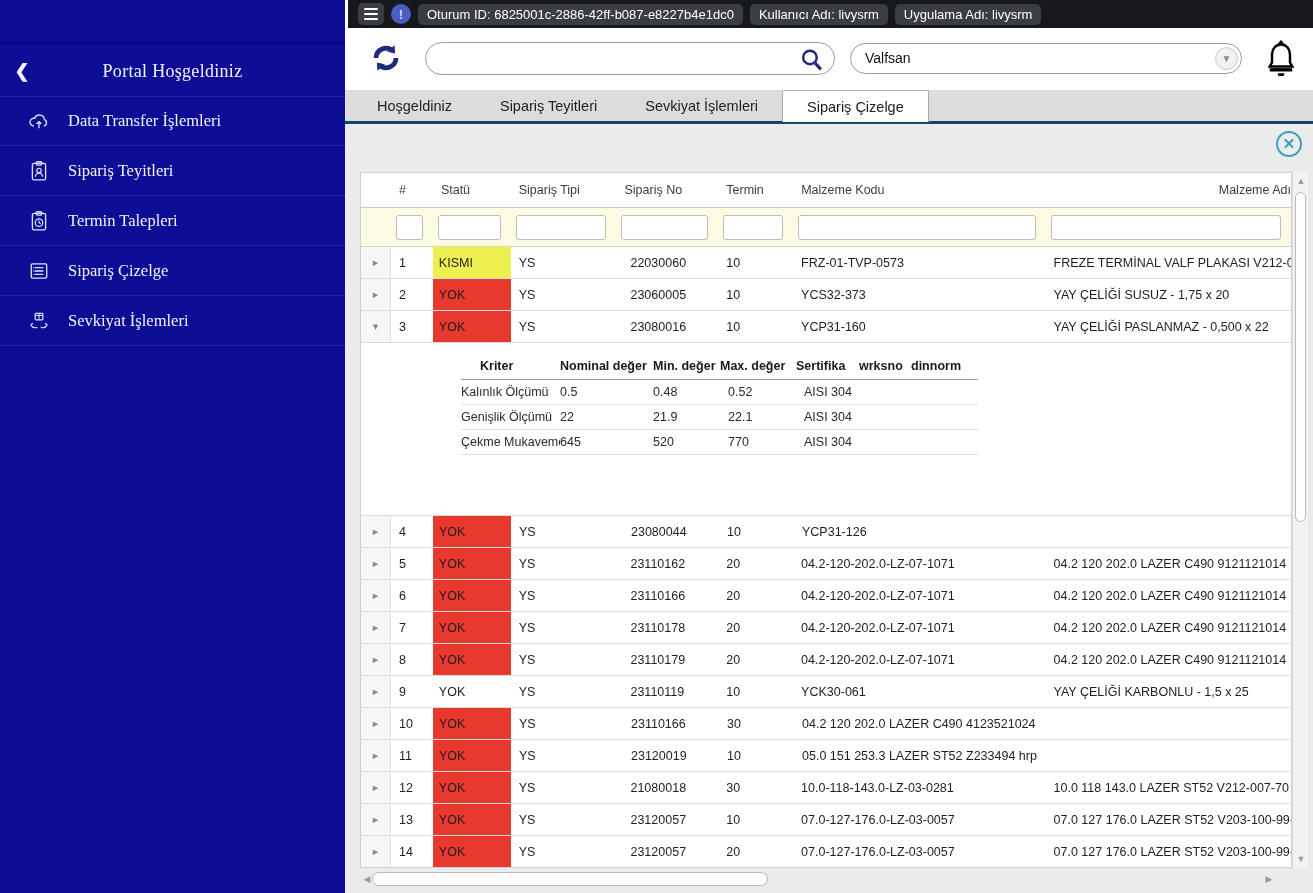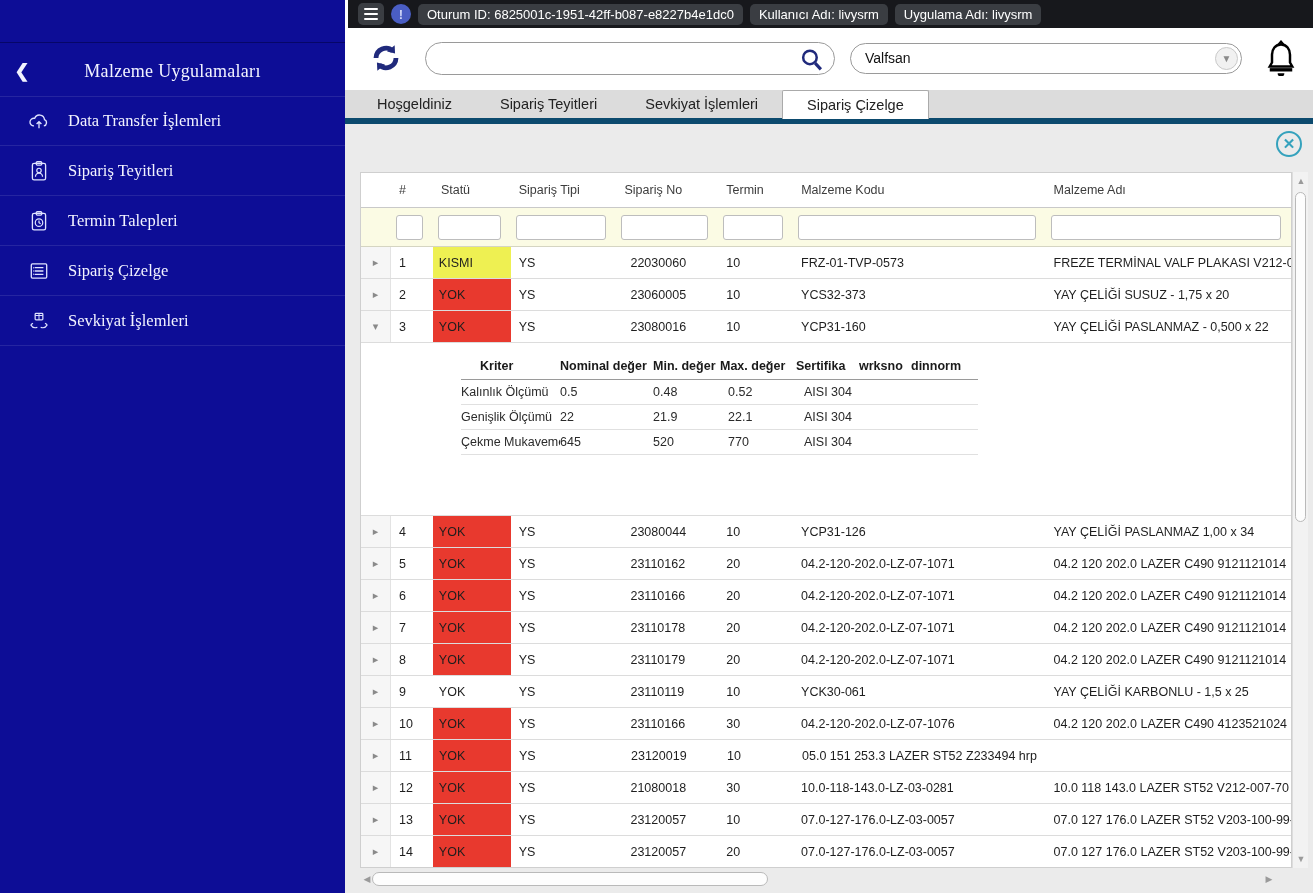--- a/index.html
+++ b/index.html
@@ -43,21 +43,21 @@
   .dd-wrap { position:absolute; left:505px; top:15px; width:392px; height:31px;
     border:1px solid #9a9a9a; border-radius:16px; background:#fff; cursor:pointer; }
   .dd-wrap .dd-text { position:absolute; left:14px; top:6px; font-size:14px; color:#111; }
   .dd-cap { position:absolute; right:3px; top:3px; width:23px; height:23px; border-radius:50%;
     background:#f1f1f1; border:1px solid #c9c9c9; color:#8a8a8a; font-size:10px;
     display:flex; align-items:center; justify-content:center; }
   .bell { position:absolute; left:920px; top:12px; width:32px; height:36px; cursor:pointer; }
 
   
   .tabbar { position:absolute; left:345px; top:90px; width:968px; height:34px; background:#dcdcdc;
-    border-bottom:6px solid #0c4a6e; display:flex; align-items:stretch; padding-left:8px; }
+    border-bottom:3px solid #0c4a6e; display:flex; align-items:stretch; padding-left:8px; }
   .tab { display:flex; align-items:center; padding:0 24px; font-size:14.5px; color:#222;
     cursor:pointer; position:relative; }
   .tab.active { background:#fff; border:1px solid #aaa; border-bottom:none; margin-bottom:-1px;
     border-radius:2px 2px 0 0; }
 
   
   .content { position:absolute; left:345px; top:124px; width:968px; height:769px; background:#ebebeb; }
   .panel-head { position:absolute; left:8px; top:8px; height:32px; display:flex; align-items:center; }
   .panel-title { font-size:14.5px; color:#1c1c1c; }
   .panel-mag { width:26px; height:26px; margin-left:26px; cursor:pointer; }
@@ -107,21 +107,21 @@
   .h-thumb { position:absolute; left:12px; top:2px; width:396px; height:14px; background:#fdfdfd;
     border:1px solid #b9b9b9; border-radius:7px; cursor:grab; }
 </style>
 </head>
 <body>
 
 <div class="sidebar">
   <div class="sb-topline"></div>
   <div class="sb-header">
     <div class="sb-back">❮</div>
-    <div class="sb-title">Malzeme Uygulamaları</div>
+    <div class="sb-title">Portal Hoşgeldiniz</div>
   </div>
   <div class="sb-items" id="sb-items">
       <div class="sb-item">
         <span class="sb-ico"><svg viewBox="0 0 20 20" width="22" height="22">
             <path d="M5.5 14.5a3.5 3.5 0 1 1 .6-6.9 4.6 4.6 0 0 1 8.9 1.2 3 3 0 0 1-.6 5.7" fill="none" stroke="#dfe3ff" stroke-width="1.2"></path>
             <path d="M10 16.5V10.8 M7.8 12.8 10 10.6l2.2 2.2" fill="none" stroke="#dfe3ff" stroke-width="1.2"></path>
           </svg></span>
         <span class="sb-label">Data Transfer İşlemleri</span>
       </div>
       <div class="sb-item">
@@ -162,21 +162,21 @@
     </div>
 </div>
 
 <div class="topbar">
   <div class="burger">
       <i></i>
       <i></i>
       <i></i>
     </div>
   <div class="info-dot">!</div>
-  <div class="pill">Oturum ID: 6825001c-1951-42ff-b087-e8227b4e1dc0</div>
+  <div class="pill">Oturum ID: 6825001c-2886-42ff-b087-e8227b4e1dc0</div>
   <div class="pill">Kullanıcı Adı: livysrm</div>
   <div class="pill">Uygulama Adı: livysrm</div>
 </div>
 
 <div class="hdr">
   <div class="refresh-btn">
     <svg viewBox="0 0 24 24" width="32" height="34">
       <path d="M4.5 12a7.5 7.5 0 0 1 12.6-5.3" fill="none" stroke="#202a7c" stroke-width="3.6"></path>
       <path d="M18.5 2.5 L18.8 8.6 L12.8 7.2 Z" fill="#202a7c"></path>
       <path d="M19.5 12a7.5 7.5 0 0 1-12.6 5.3" fill="none" stroke="#202a7c" stroke-width="3.6"></path>
@@ -218,21 +218,21 @@
 
   <div class="grid">
     <div class="g-head" id="g-head">
         <div class="hc" style="width: 30px;"></div>
         <div class="hc" style="width: 42px;">#</div>
         <div class="hc" style="width: 78px;">Statü</div>
         <div class="hc" style="width: 106px;">Sipariş Tipi</div>
         <div class="hc" style="width: 102px;">Sipariş No</div>
         <div class="hc" style="width: 75px;">Termin</div>
         <div class="hc" style="width: 253px;">Malzeme Kodu</div>
-        <div class="hc" style="width: 246px;">Malzeme Adı</div>
+        <div class="hc" style="width: 246px; text-align: right;">Malzeme Adı</div>
       </div>
     <div class="g-filter" id="g-filter">
         <div class="fc" style="width: 30px;"></div>
         <div class="fc" style="width: 42px;"><input type="text" style=""></div>
         <div class="fc" style="width: 78px;"><input type="text" style=""></div>
         <div class="fc" style="width: 106px;"><input type="text" style=""></div>
         <div class="fc" style="width: 102px;"><input type="text" style=""></div>
         <div class="fc" style="width: 75px;"><input type="text" style=""></div>
         <div class="fc" style="width: 253px;"><input type="text" style=""></div>
         <div class="fc" style="width: 246px;"><input type="text" style=""></div>
@@ -309,21 +309,20 @@
           </div>
         </div>
         <div class="t-row">
           <div class="cell c-exp" style="width: 30px;">▸</div>
           <div class="cell" style="width: 42px;">4</div>
           <div class="cell c-status red" style="width: 78px;">YOK</div>
           <div class="cell" style="width: 106px;">YS</div>
           <div class="cell c-no" style="width: 102px;">23080044</div>
           <div class="cell" style="width: 75px;">10</div>
           <div class="cell" style="width: 253px;">YCP31-126</div>
-          <div class="cell" style="width: 246px;">YAY ÇELİĞİ PASLANMAZ 1,00 x 34</div>
         </div>
         <div class="t-row">
           <div class="cell c-exp" style="width: 30px;">▸</div>
           <div class="cell" style="width: 42px;">5</div>
           <div class="cell c-status red" style="width: 78px;">YOK</div>
           <div class="cell" style="width: 106px;">YS</div>
           <div class="cell c-no" style="width: 102px;">23110162</div>
           <div class="cell" style="width: 75px;">20</div>
           <div class="cell" style="width: 253px;">04.2-120-202.0-LZ-07-1071</div>
           <div class="cell" style="width: 246px;">04.2 120 202.0 LAZER C490 9121121014</div>
@@ -368,21 +367,20 @@
           <div class="cell" style="width: 253px;">YCK30-061</div>
           <div class="cell" style="width: 246px;">YAY ÇELİĞİ KARBONLU - 1,5 x 25</div>
         </div>
         <div class="t-row">
           <div class="cell c-exp" style="width: 30px;">▸</div>
           <div class="cell" style="width: 42px;">10</div>
           <div class="cell c-status red" style="width: 78px;">YOK</div>
           <div class="cell" style="width: 106px;">YS</div>
           <div class="cell c-no" style="width: 102px;">23110166</div>
           <div class="cell" style="width: 75px;">30</div>
-          <div class="cell" style="width: 253px;">04.2-120-202.0-LZ-07-1076</div>
           <div class="cell" style="width: 246px;">04.2 120 202.0 LAZER C490 4123521024</div>
         </div>
         <div class="t-row">
           <div class="cell c-exp" style="width: 30px;">▸</div>
           <div class="cell" style="width: 42px;">11</div>
           <div class="cell c-status red" style="width: 78px;">YOK</div>
           <div class="cell" style="width: 106px;">YS</div>
           <div class="cell c-no" style="width: 102px;">23120019</div>
           <div class="cell" style="width: 75px;">10</div>
           <div class="cell" style="width: 246px;">05.0 151 253.3 LAZER ST52 Z233494 hrp -6 mm</div>

